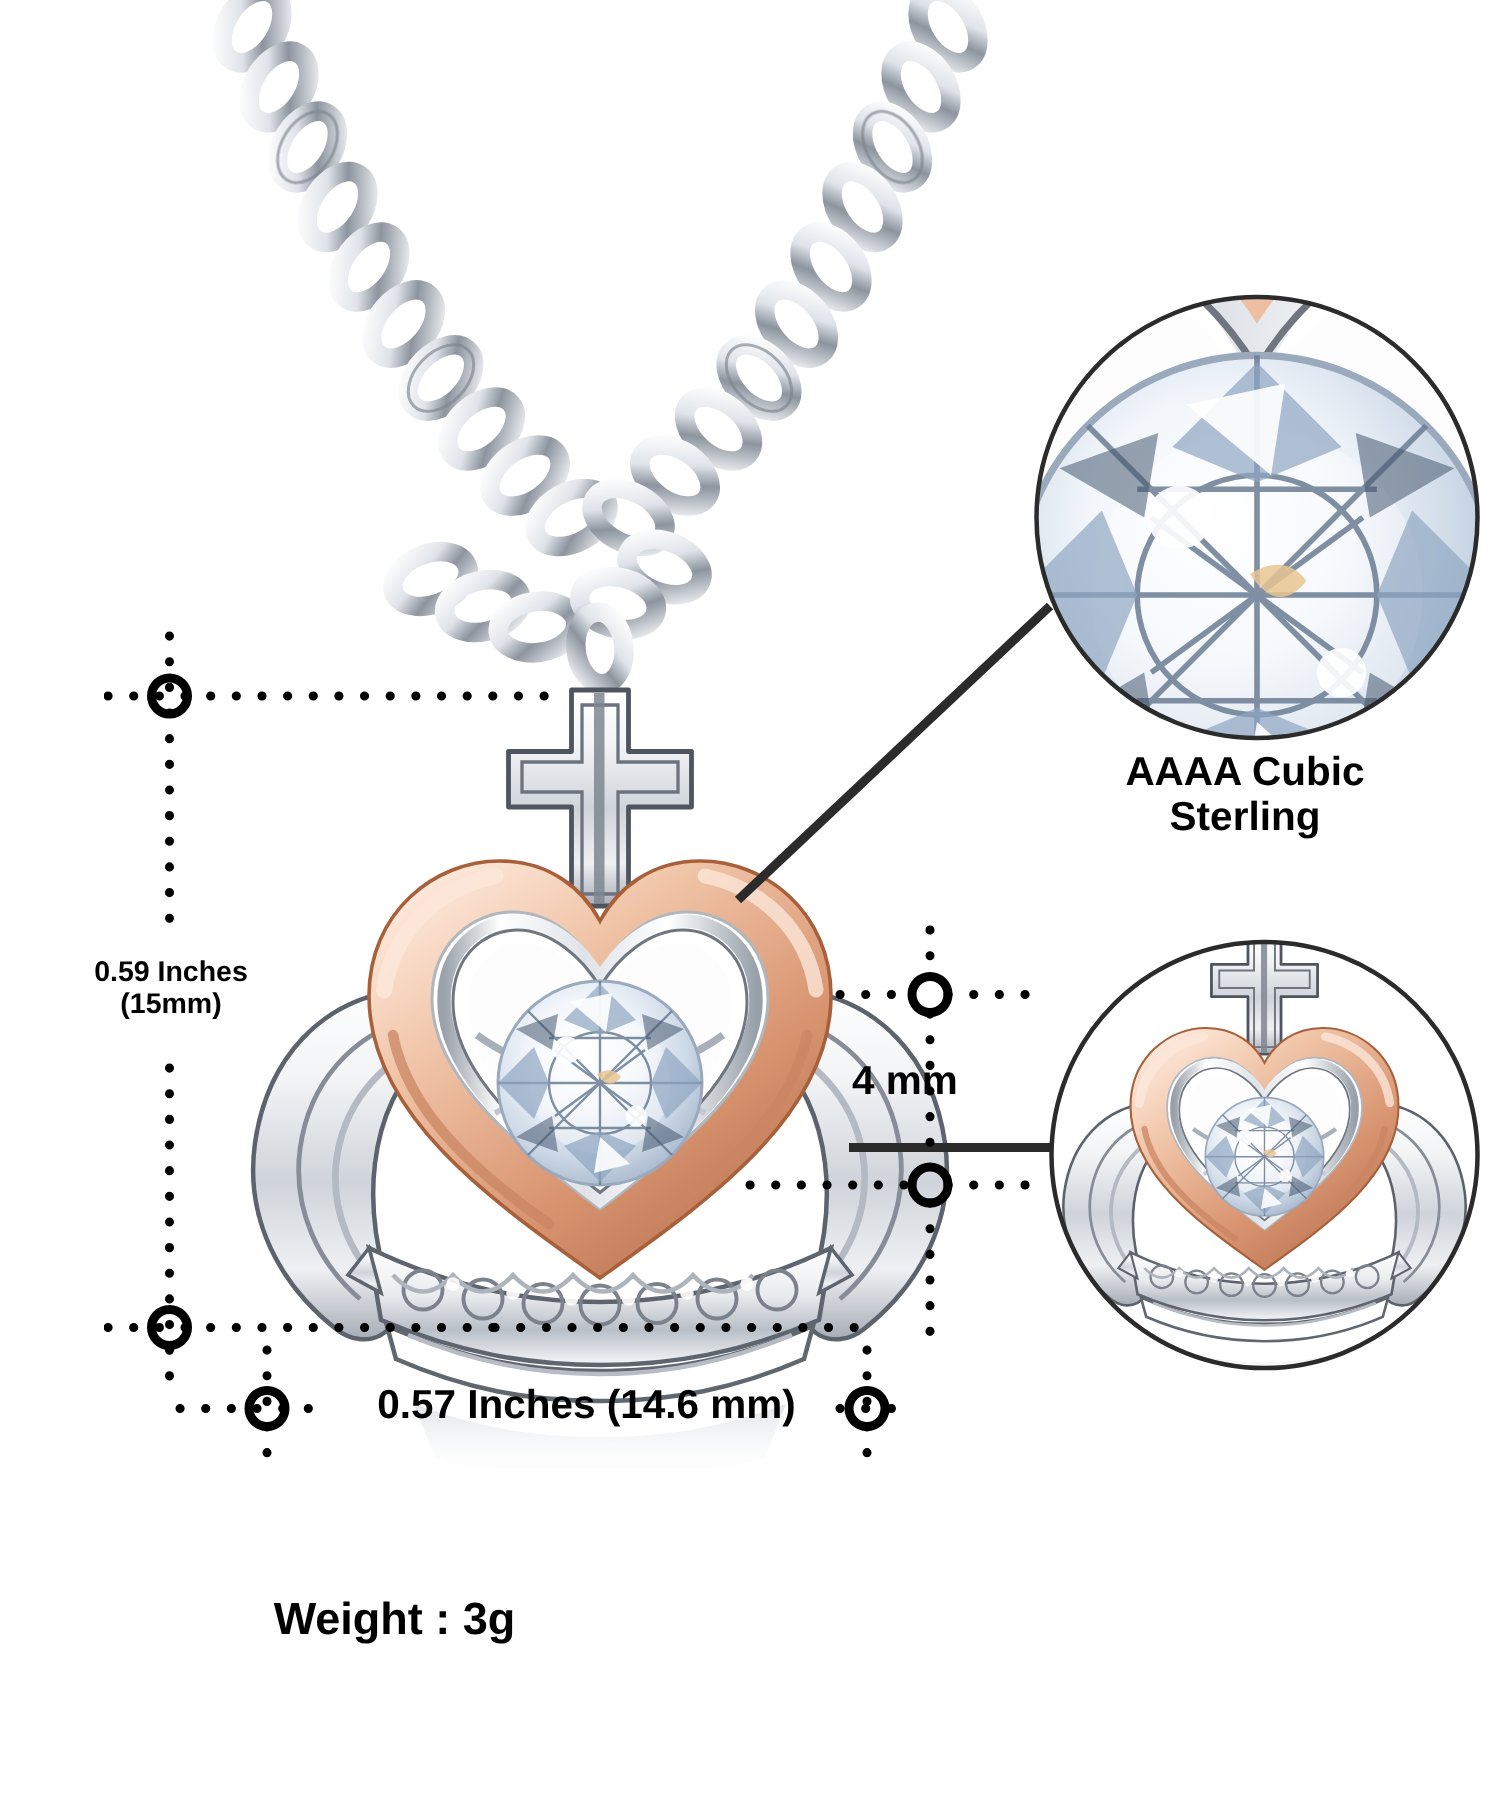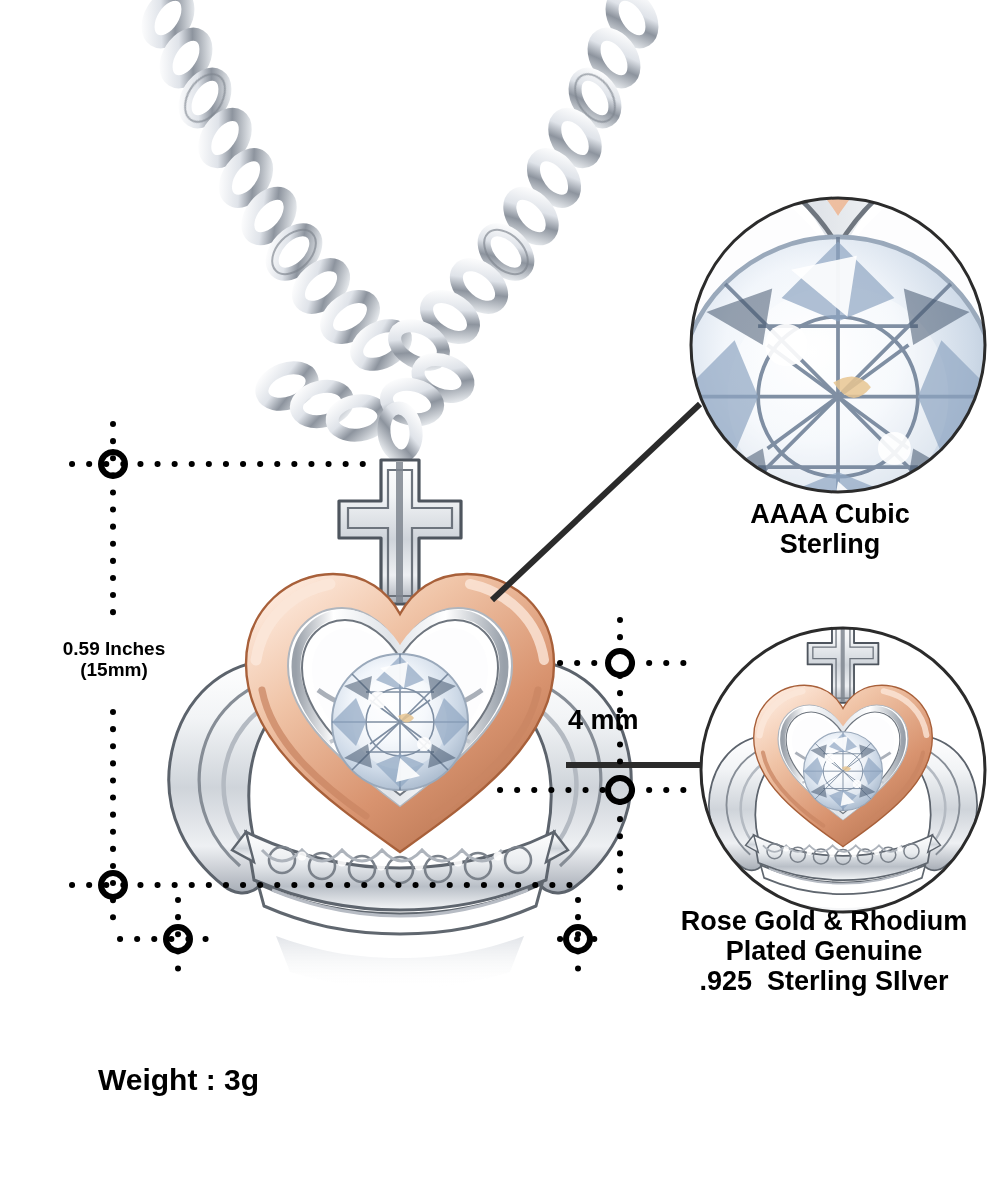--- a/index.html
+++ b/index.html
@@ -37,21 +37,21 @@
   #label-width {
     left: 218px; top: 921px; width: 346px;
     font-size: 27px; text-align: center;
   }
   #label-stone {
     left: 568px; top: 705px; width: 100px;
     font-size: 27px; text-align: left;
   }
   #label-weight {
     left: 98px; top: 1063px; width: 330px;
-    font-size: 30px; text-align: left;
+    font-size: 30px; text-align: center;
   }
   #label-cz {
     left: 690px; top: 499px; width: 280px;
     font-size: 27px; text-align: center;
   }
   #label-material {
     left: 650px; top: 906px; width: 348px;
     font-size: 27px; text-align: center;
   }
 </style>
@@ -378,22 +378,22 @@
           <use href="#pendantArt"></use>
         </g>
       </g>
       <circle cx="843" cy="770" r="142" fill="none" stroke="#2b2b2b" stroke-width="3"></circle>
     </g>
 
   </svg>
 
   <div class="txt" id="label-height"><span>0.59 Inches</span><br><span>(15mm)</span></div>
 
+  <div class="txt" id="label-width">0.57 Inches (14.6 mm)</div>
 
   <div class="txt" id="label-stone">4 mm</div>
 
   <div class="txt" id="label-weight">Weight : 3g</div>
 
   <div class="txt" id="label-cz"><span>AAAA Cubic</span><br><span>Sterling</span></div>
 
-  <div class="txt" id="label-material"><span>Rose Gold &amp; Rhodium</span><br><span>Plated Genuine</span><br><span>.925  Sterling SIlver</span></div>
 
 </div>
 
 </body></html>

